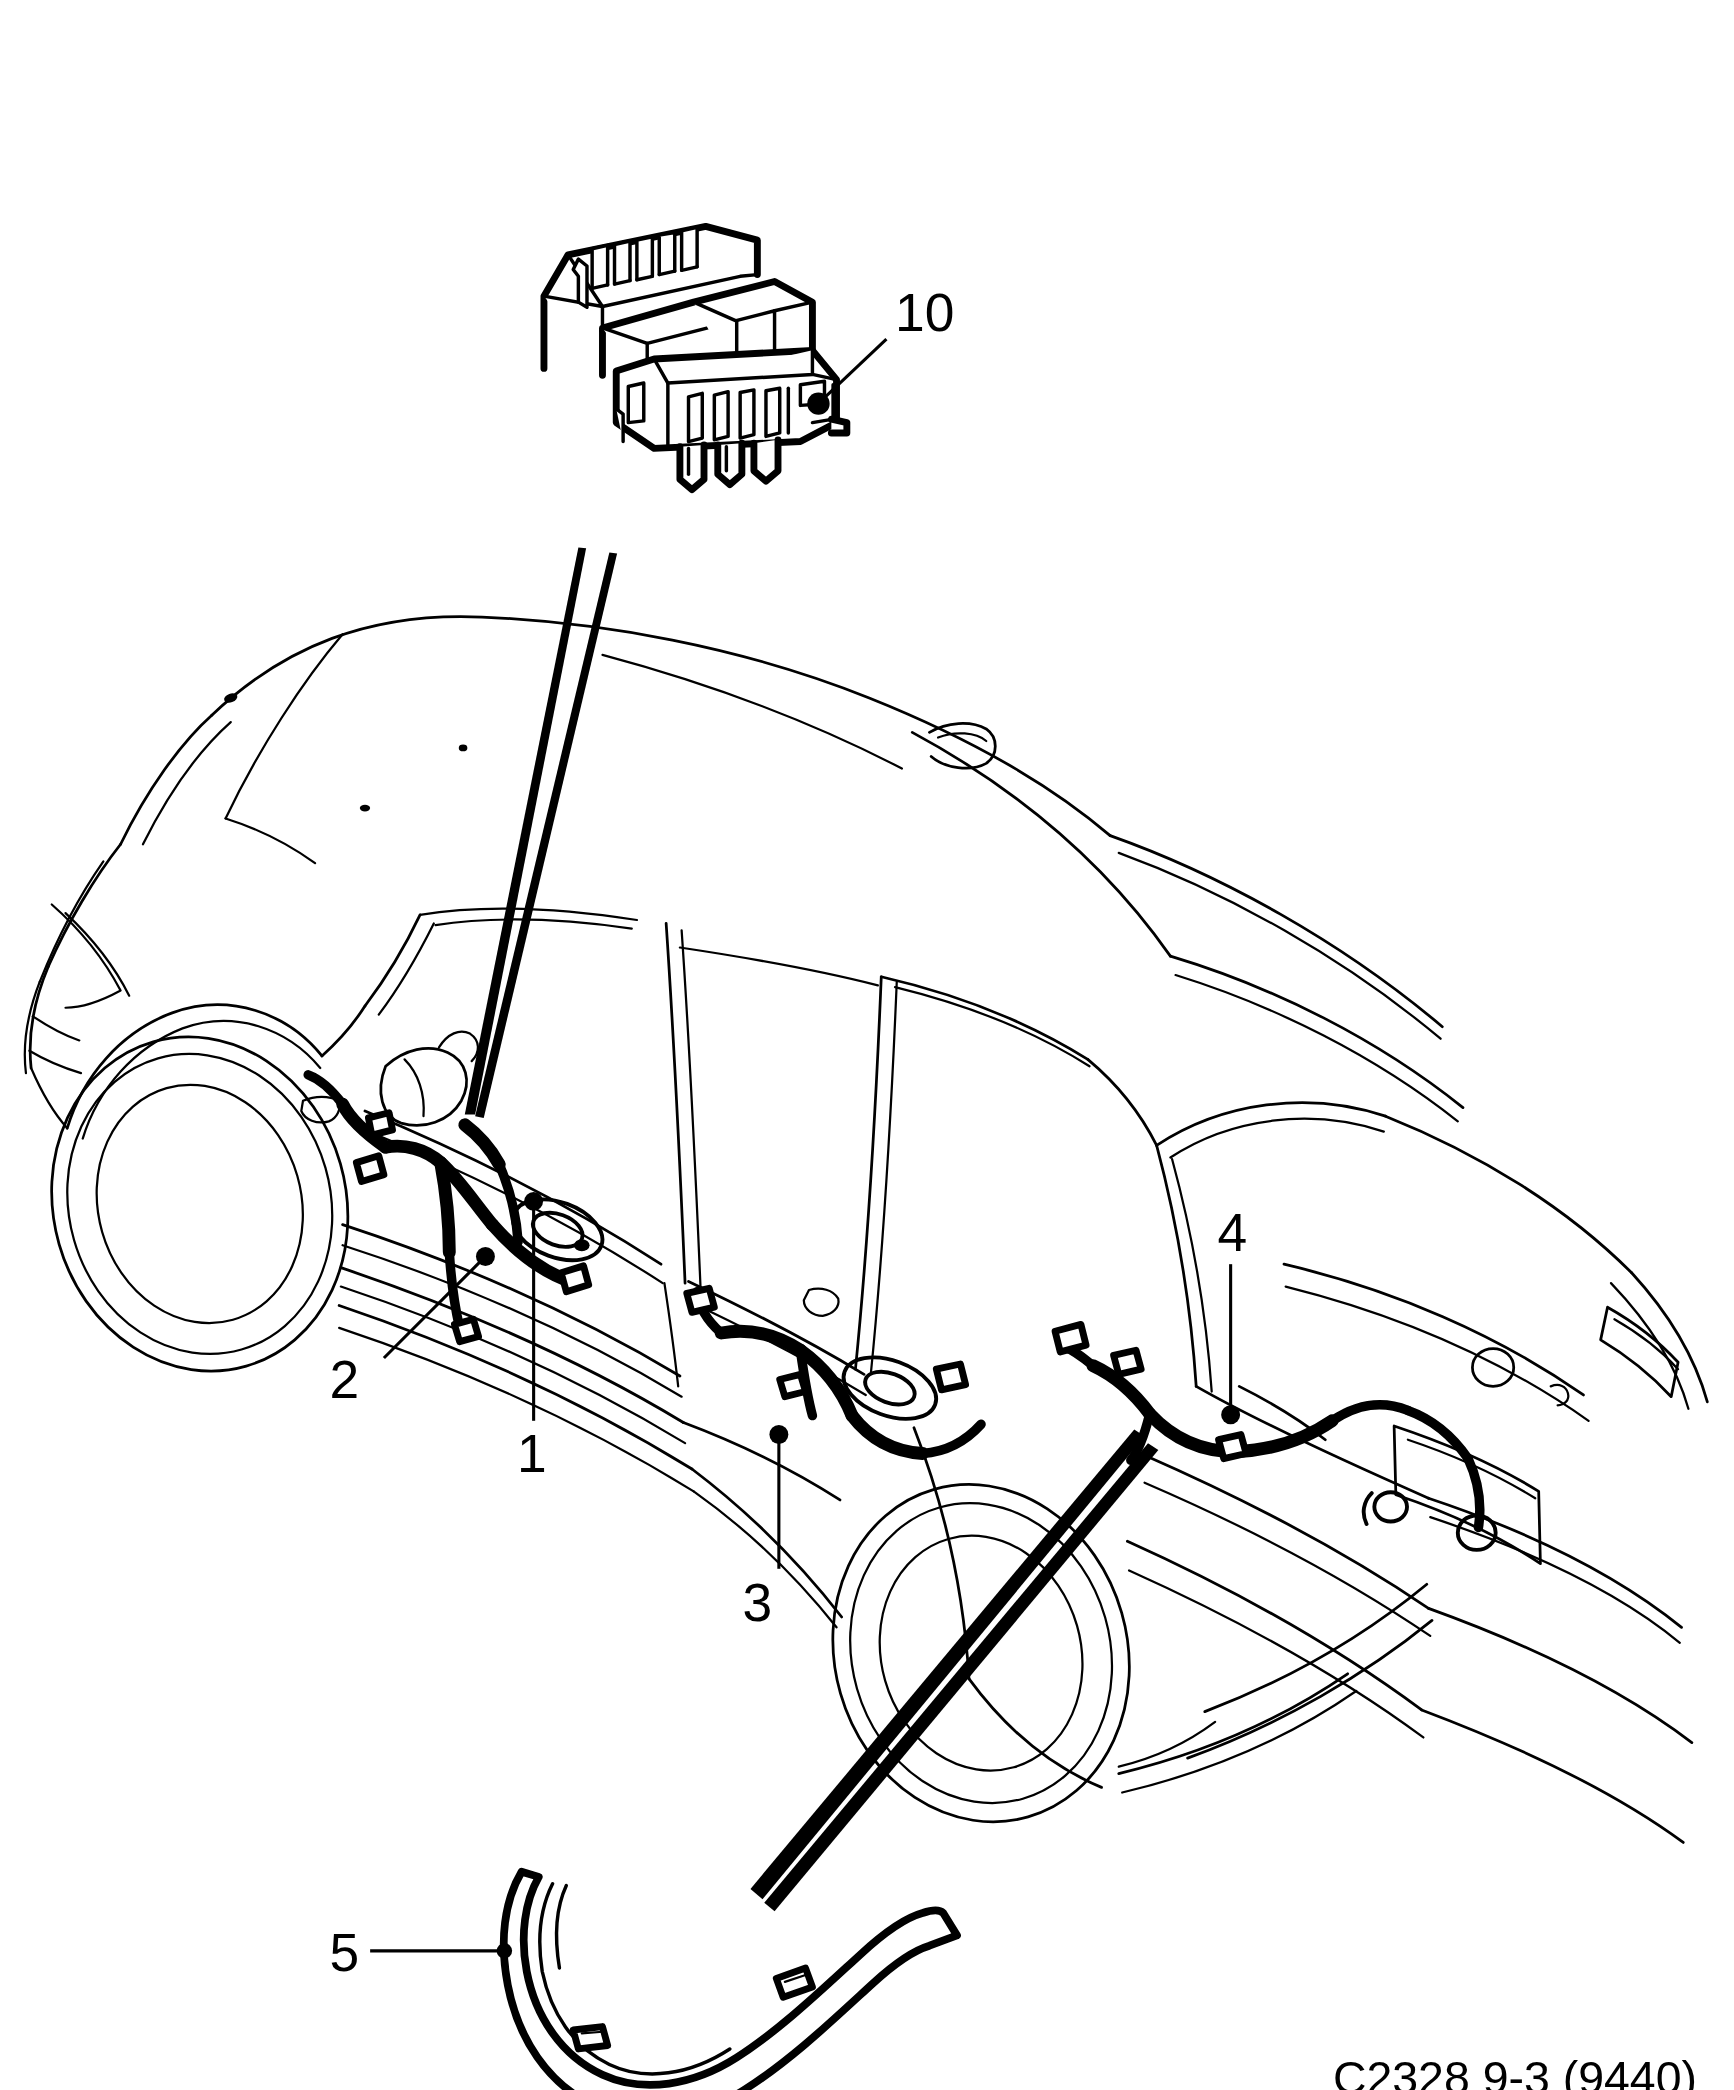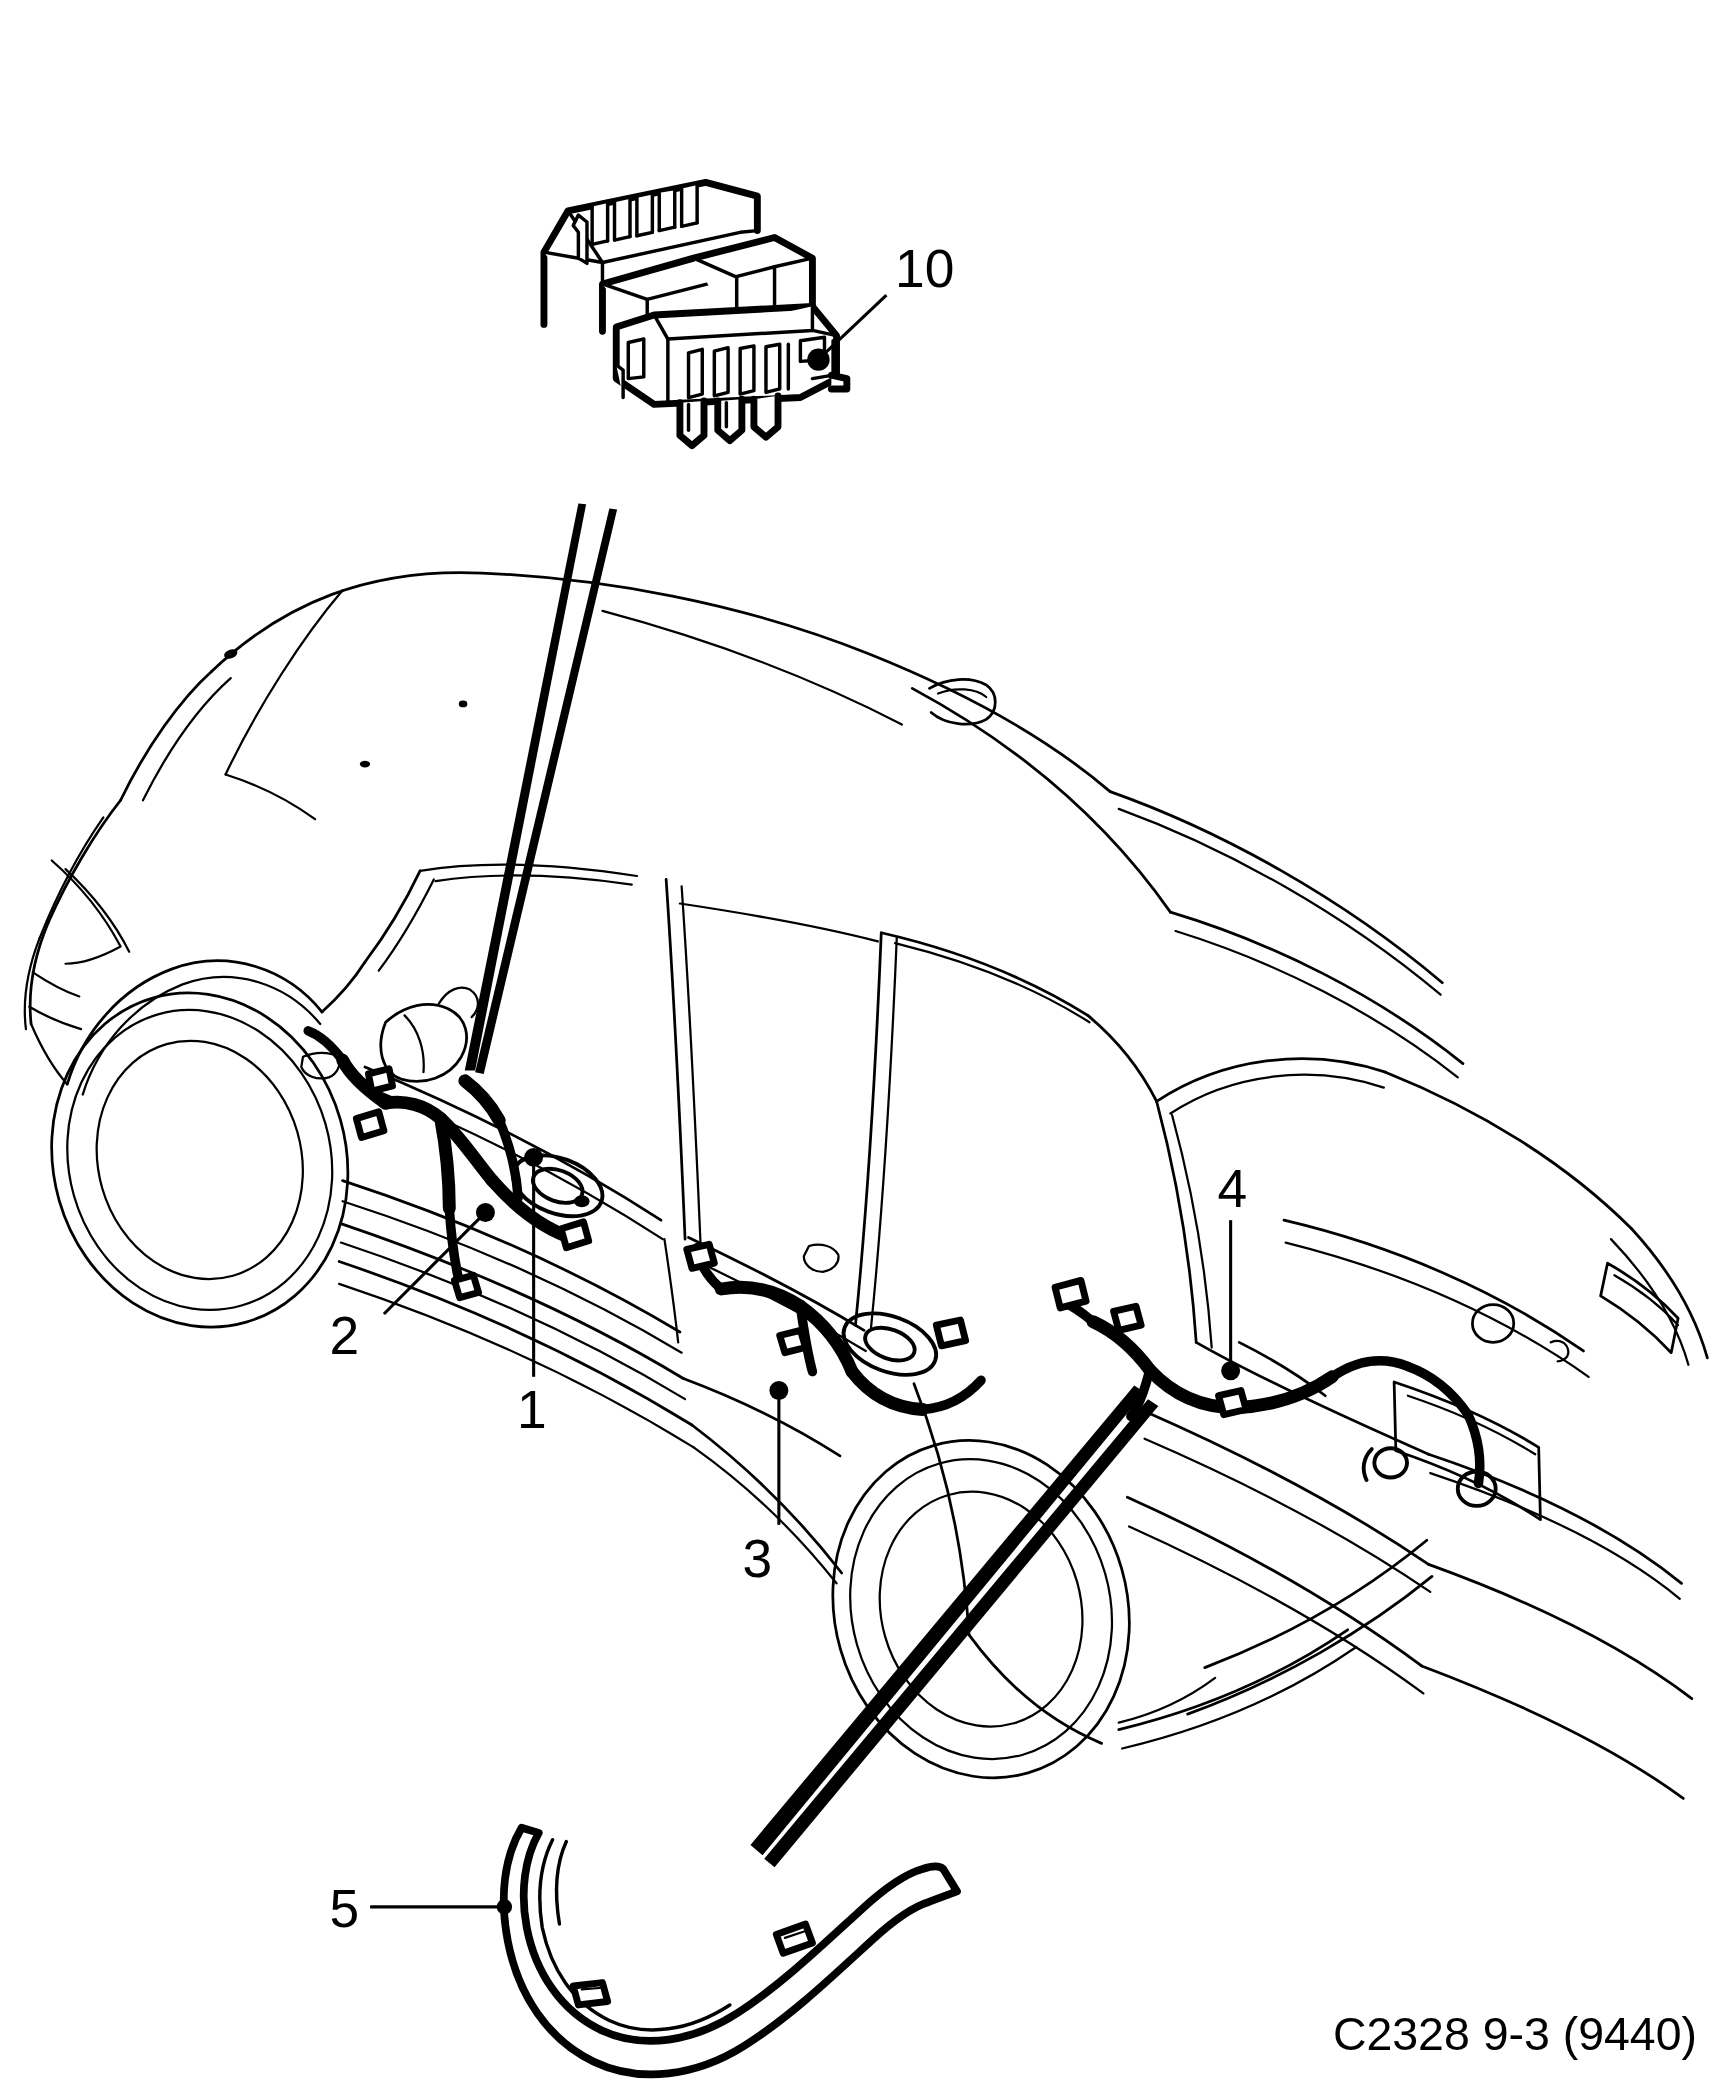--- a/index.html
+++ b/index.html
@@ -12,20 +12,21 @@
     height: 2091px;
     position: relative;
     font-family: "Liberation Sans", sans-serif;
     overflow: hidden;
   }
   #diagram-root {
     position: absolute;
     inset: 0;
     width: 1735px;
     height: 1618px;
+    margin-top: 44px;
   }
   svg.diagram {
     display: block;
     width: 1735px;
     height: 2091px;
   }
   .ln { fill: none; stroke: #000; stroke-width: 3.2; stroke-linecap: round; stroke-linejoin: round; }
   .ln-thin { fill: none; stroke: #000; stroke-width: 2.6; stroke-linecap: round; stroke-linejoin: round; }
   .ln-med { fill: none; stroke: #000; stroke-width: 4.5; stroke-linecap: round; stroke-linejoin: round; }
   .harness { fill: none; stroke: #000; stroke-width: 15; stroke-linecap: round; stroke-linejoin: round; }

